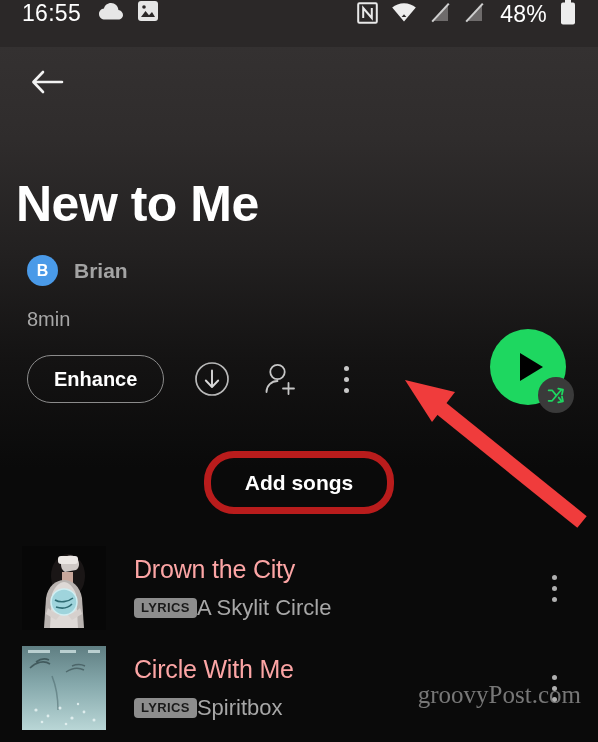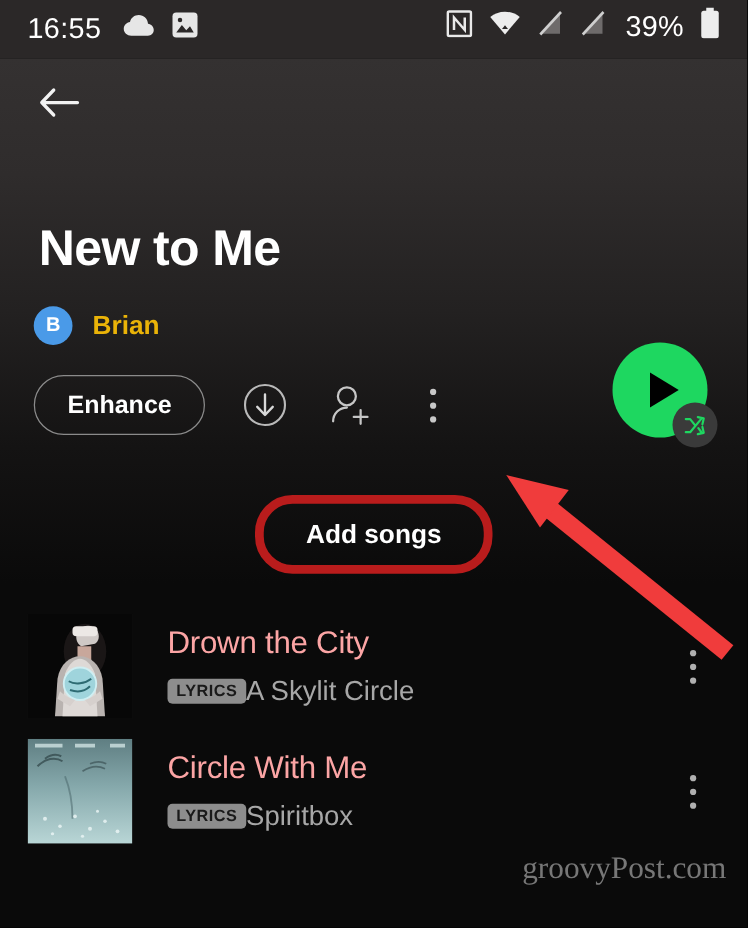--- a/index.html
+++ b/index.html
@@ -13,22 +13,22 @@
     position:relative;
     width:598px; height:742px;
     background:#0a0a0a;
     overflow:hidden;
   }
 
   
   .statusbar {
     position:absolute; top:0; left:0; right:0; height:47px;
     background:#2b2828;
-    display:flex; align-items:flex-end;
-    padding:11px 22px;
+    display:flex; align-items:flex-start;
+    padding:0 22px;
     z-index:30;
   }
   .sb-clock {
     color:#fff; font-size:23px; letter-spacing:.3px;
     font-family:"Liberation Sans", sans-serif;
   }
   .sb-left-icons { display:flex; align-items:center; gap:13px; margin-left:17px; }
   .sb-right { margin-left:auto; display:flex; align-items:center; gap:13px; }
   .sb-batt-text { color:#fff; font-size:23px; margin-left:2px; letter-spacing:.2px;}
   .ic { display:block; }
@@ -39,31 +39,31 @@
     background:linear-gradient(180deg,#343131 0%,#2f2c2c 22%,#232121 48%,#141313 74%,#0a0a0a 100%);
     z-index:0;
   }
 
   .content { position:relative; z-index:5; }
 
   .backbar { height:70px; display:flex; align-items:center; padding-left:27px; }
   .back-btn { width:40px; height:40px; display:flex; align-items:center; justify-content:center; }
 
   .title {
-    color:#fff; font-size:40px; font-weight:bold;
-    letter-spacing:-.5px; padding:62px 0 0 31px; line-height:1;
+    color:#fff; font-size:50px; font-weight:bold;
+    letter-spacing:-.5px; padding:62px 0 0 16px; line-height:1;
   }
 
   .owner-row { display:flex; align-items:center; gap:16px; padding:26px 0 0 27px; }
   .avatar {
     width:31px; height:31px; border-radius:50%;
     background:#4a9ae8; color:#fff; font-size:16px; font-weight:bold;
     display:flex; align-items:center; justify-content:center;
   }
-  .owner-name { color:#eab308; font-size:21px; font-weight:bold; }
+  .owner-name { color:#a3a3a3; font-size:21px; font-weight:bold; }
 
   .duration { color:#a7a7a7; font-size:20px; padding:22px 0 0 27px; }
 
   
   .actions {
     display:flex; align-items:center;
     padding:22px 0 0 27px; position:relative;
   }
   .enhance {
     border:1px solid #8b8b8b; border-radius:30px;
@@ -172,21 +172,21 @@
             <path d="M18 2v17H4z" fill="#6e6b6b"></path>
             <path d="M2.2 19.6 18.8 1.6" stroke="#cfcfcf" stroke-width="2.1"></path>
           </svg>
       </span>
       <span class="ic">
         <svg width="21" height="21" viewBox="0 0 21 21">
             <path d="M18 2v17H4z" fill="#6e6b6b"></path>
             <path d="M2.2 19.6 18.8 1.6" stroke="#cfcfcf" stroke-width="2.1"></path>
           </svg>
       </span>
-      <span class="sb-batt-text">39%</span>
+      <span class="sb-batt-text">48%</span>
       <span class="ic">
         <svg width="16" height="25" viewBox="0 0 16 25">
             <rect x="5" y="0" width="6" height="3" fill="#ededed"></rect>
             <rect x="1" y="2.5" width="14" height="22" rx="2" fill="#ededed"></rect>
           </svg>
       </span>
     </div>
   </div>
 
   <div class="header-grad"></div>
@@ -201,20 +201,21 @@
       </div>
     </div>
 
     <div class="title">New to Me</div>
 
     <div class="owner-row">
       <div class="avatar">B</div>
       <div class="owner-name">Brian</div>
     </div>
 
+    <div class="duration">8min</div>
 
     <div class="actions">
       <button class="enhance">Enhance</button>
       <span class="gap1"></span>
       <button class="act-icon">
         <svg width="36" height="36" viewBox="0 0 36 36">
             <circle cx="18" cy="18" r="16" fill="none" stroke="#b9b9b9" stroke-width="1.7"></circle>
             <path d="M18 9.5v16M11.8 19.5 18 26l6.2-6.5" fill="none" stroke="#d8d8d8" stroke-width="1.9" stroke-linecap="round" stroke-linejoin="round"></path>
           </svg>
       </button>

